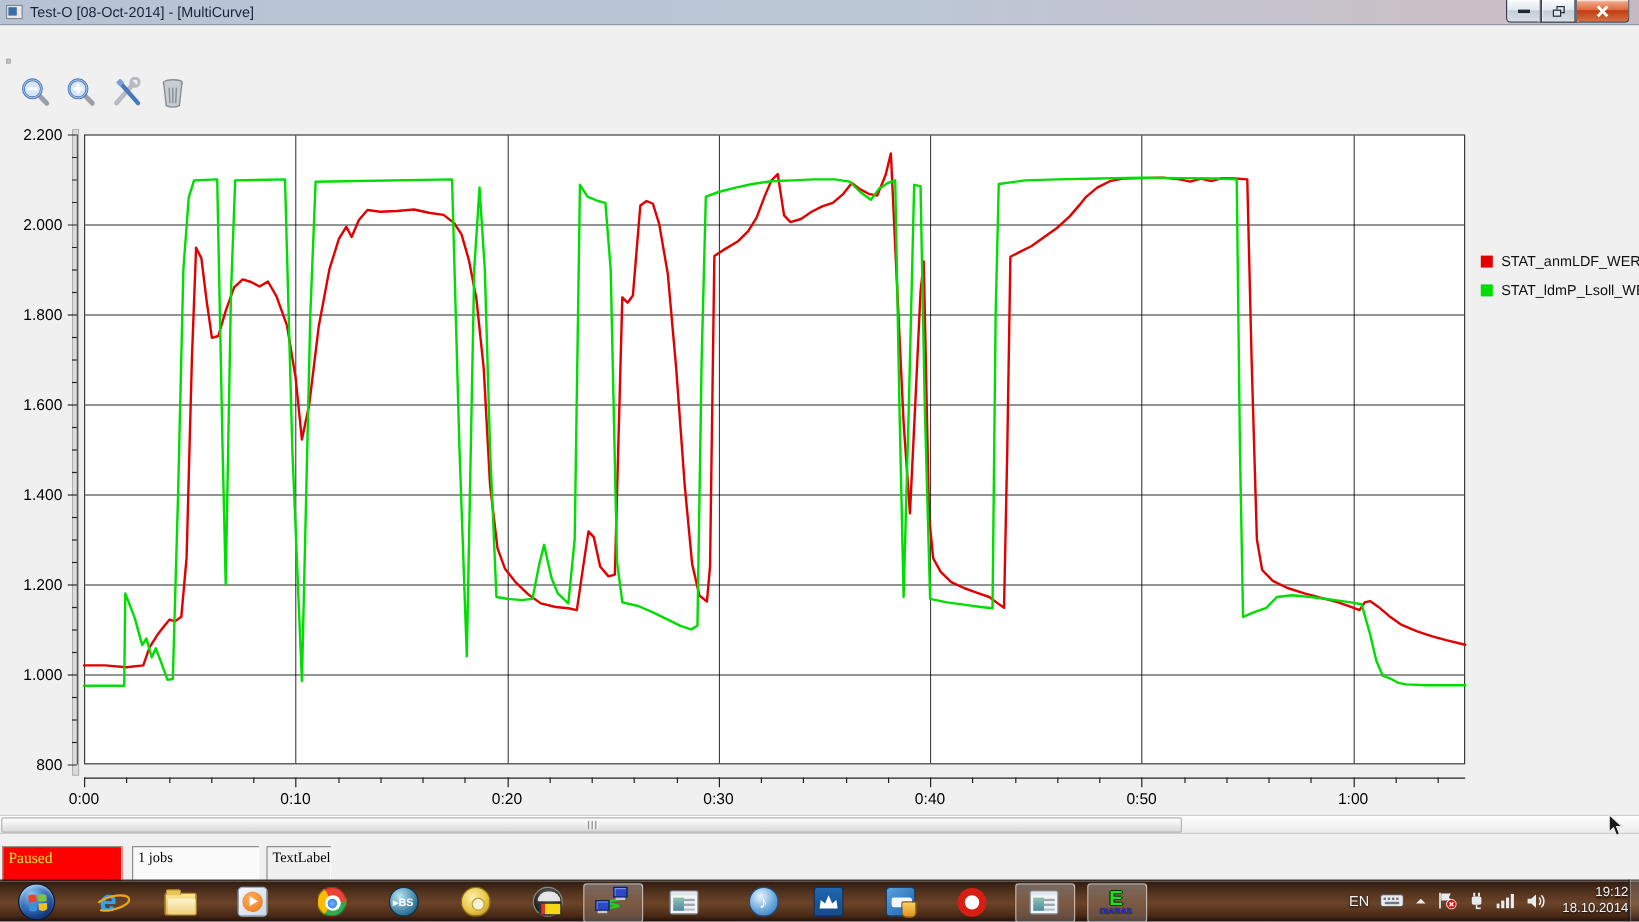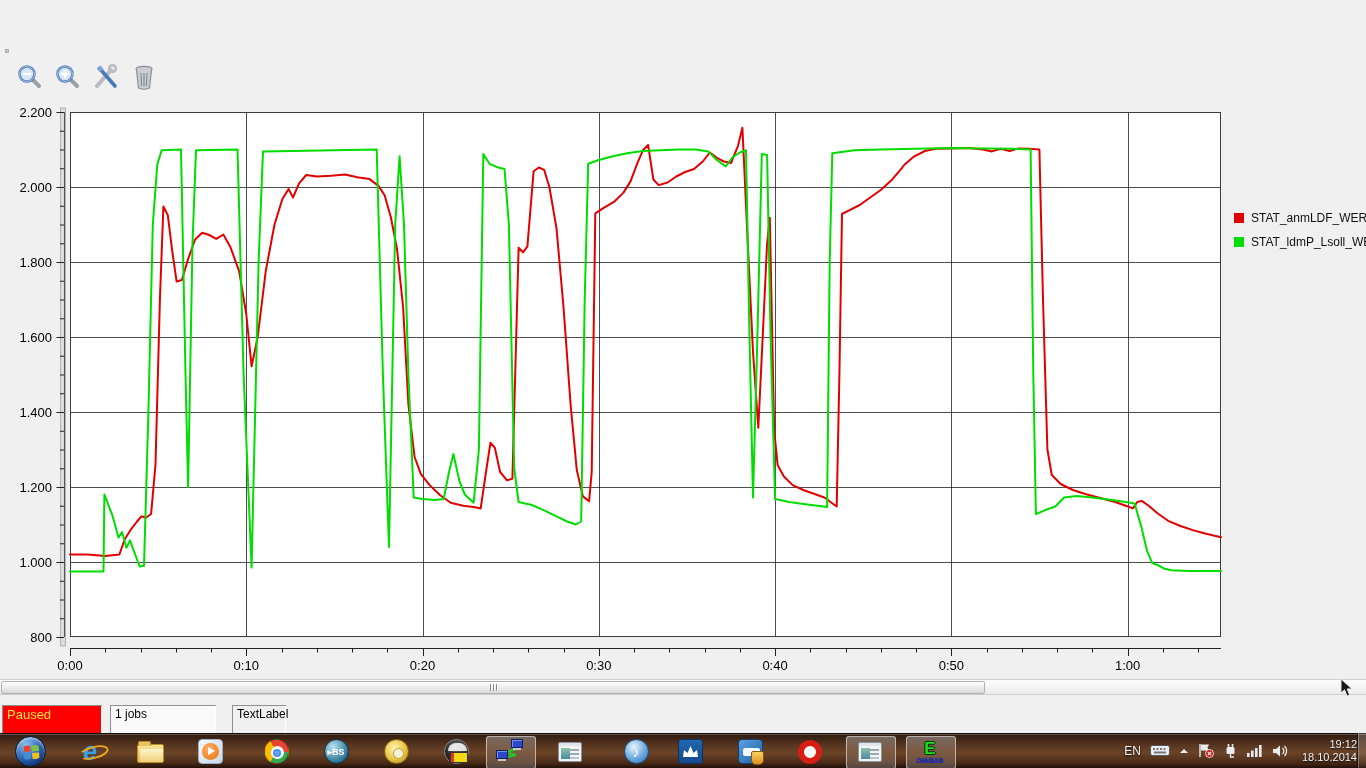--- a/index.html
+++ b/index.html
@@ -59,24 +59,24 @@
   #hscroll { position:absolute; left:0; top:679px; width:1366px; height:16px;
     background:linear-gradient(#fdfdfd,#ececec); border-top:1px solid #cdcdcd; border-bottom:1px solid #cdcdcd; }
   #hthumb { position:absolute; left:1px; top:1px; width:984px; height:13px;
     background:linear-gradient(#ffffff,#d9d9d9); border:1px solid #b2b2b2; border-radius:2px;
     display:flex; align-items:center; justify-content:center; gap:2px; }
   #hthumb span { width:1px; height:7px; background:#8a8a8a; box-shadow:1px 0 0 #fff; }
 
   
   #statusbar { position:absolute; left:0; top:697px; width:1366px; height:36px; background:#f0f0f0; }
   .status-box { position:absolute; top:8px; height:35px; font-size:12px; line-height:19px; padding:0 5px;
-    box-shadow:inset 1px 1px 0 #8f8f8f, inset -1px -1px 0 #ffffff; background:#f6f6f6; color:#000; }
+    box-shadow:inset 1px 1px 0 #8f8f8f, inset -1px -1px 0 #ffffff; background:#f6f6f6; color:#000;font-family:Liberation Serif, serif; }
   #status-paused { left:2px; width:100px; background:#ff0000; color:#f2e23a; font-size:13px; }
   #status-jobs { left:110px; width:106px; background:#fafafa; }
-  #status-text { left:232px; width:54px; background:#f0f0f0; }
+  #status-text { left:222px; width:54px; background:#f0f0f0; }
 
   
   #taskbar { position:absolute; left:0; top:733px; width:1366px; height:35px;
     background:linear-gradient(180deg,#2c1a10,#55341f 30%,#6b4428 55%,#4a2a16 85%,#20100a),
                linear-gradient(90deg,#241107,#3a2012); border-top:1px solid #140904; }
   #taskbar::before { content:""; position:absolute; left:0; top:0; width:100%; height:1px; background:rgba(255,255,255,.25); }
   #task-apps { position:absolute; left:0; top:0; height:35px; display:flex; align-items:center; }
   .tslot { width:60px; height:35px; display:flex; align-items:center; justify-content:center; position:relative; }
   .tslot.active::before { content:""; position:absolute; left:6px; top:2px; width:48px; height:31px;
     background:linear-gradient(rgba(255,255,255,.32),rgba(255,255,255,.12) 50%,rgba(255,255,255,.22));
@@ -138,20 +138,42 @@
   #show-desktop { position:absolute; right:0; top:733px; width:9px; height:35px;
     background:linear-gradient(rgba(255,255,255,.22),rgba(255,255,255,.06)); border-left:1px solid rgba(0,0,0,.7);
     box-shadow:inset 1px 0 0 rgba(255,255,255,.3); }
   #cursor { position:absolute; left:1340px; top:678px; }
 </style>
 </head>
 <body>
 
 <div id="stage">
 
+  <div id="titlebar">
+    <span class="appicon">
+        <i></i>
+      </span>
+    <span class="title">Test-O [08-Oct-2014] - [MultiCurve]</span>
+    <div class="wbtns">
+      <div class="wbtn first">
+          <span class="glyph-min"></span>
+        </div>
+      <div class="wbtn">
+          <span class="glyph-restore">
+            <b></b>
+            <i></i>
+          </span>
+        </div>
+      <div class="wbtn close">
+        <svg width="11" height="11" viewBox="0 0 11 11">
+          <path d="M1.5 1.5 L9.5 9.5 M9.5 1.5 L1.5 9.5" stroke="#fff" stroke-width="2.4"></path>
+        </svg>
+      </div>
+    </div>
+  </div>
 
 
   <div id="toolgap">
       <span class="nub"></span>
     </div>
   <div id="toolbar">
       <div class="toolbtn">
         <span><svg width="26" height="26" viewBox="0 0 26 26">
             <line x1="15" y1="15" x2="22" y2="22" stroke="#9aa0a6" stroke-width="4" stroke-linecap="round"></line>
             <circle cx="10" cy="10" r="7.5" fill="#d6e6f8" stroke="#4a78b8" stroke-width="2.4"></circle>

